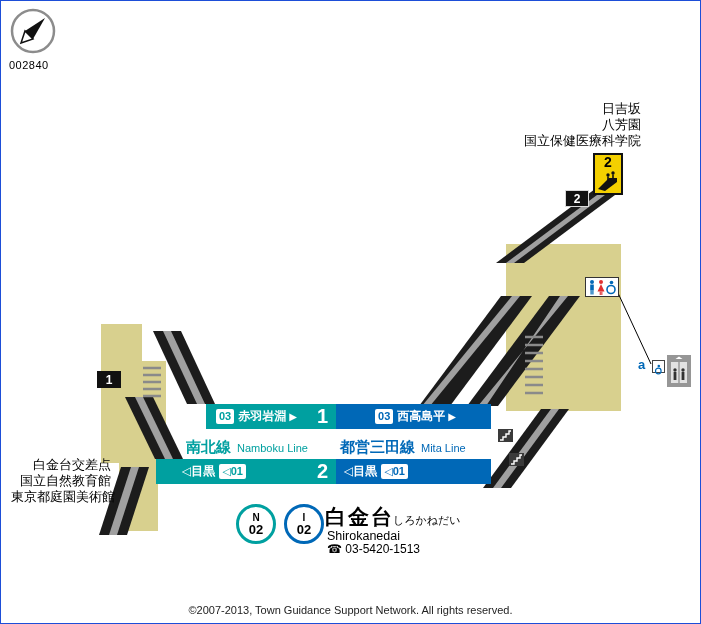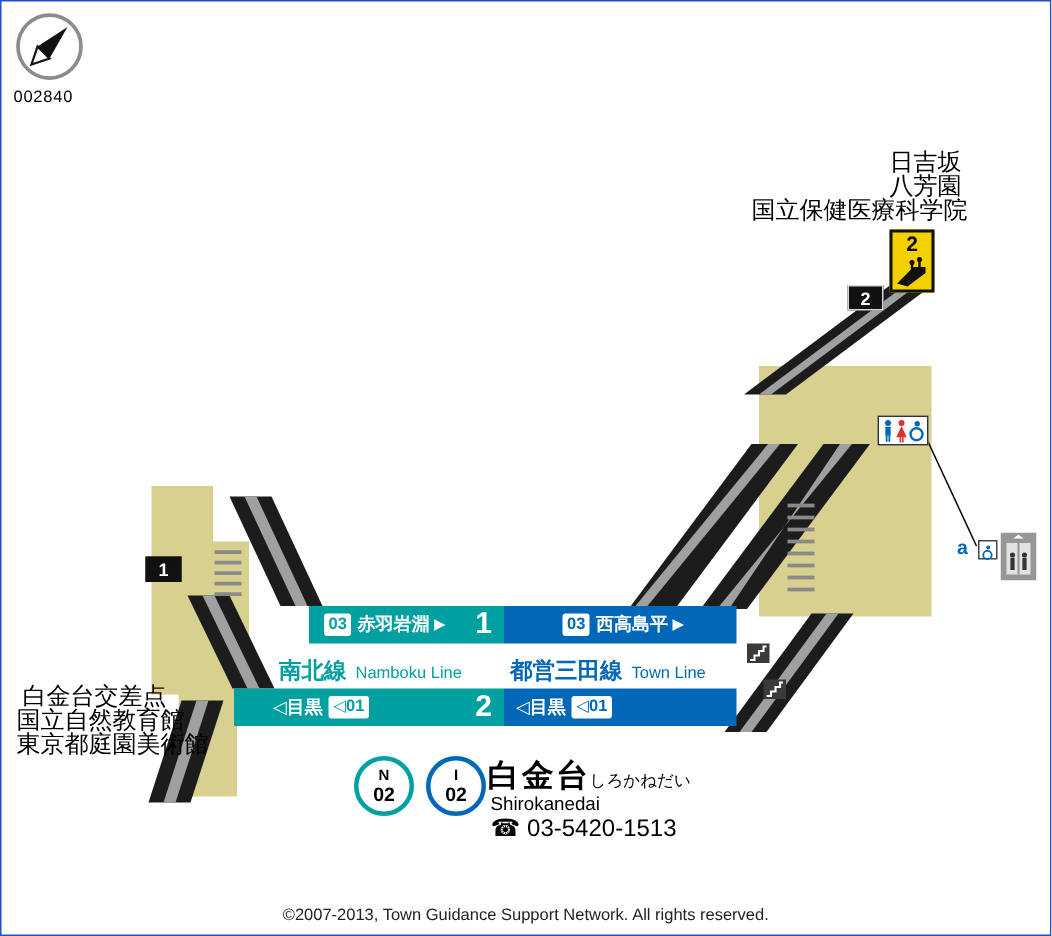--- a/index.html
+++ b/index.html
@@ -4,21 +4,21 @@
 <style>
   html,body{margin:0;padding:0;background:#fff;}
   .canvas{
     position:relative;width:701px;height:624px;background:#fff;
     border:1px solid #1d4ed8;box-sizing:border-box;overflow:hidden;
     font-family:"Liberation Sans","DejaVu Sans",sans-serif;color:#000;
   }
   .abs{position:absolute;}
   .layer{position:absolute;left:0;top:0;}
   
-  .landmarks{font-size:16px;line-height:16px;text-align:right;white-space:nowrap;}
+  .landmarks{font-size:13px;line-height:16px;text-align:right;white-space:nowrap;}
   .landmarks div{height:16px;}
   .landmarks-left{line-height:17px;}
   
   .exit-street{
     left:592px;top:152px;width:30px;height:42px;background:#f4d000;
     border:2px solid #111;box-sizing:border-box;display:flex;flex-direction:column;
     align-items:center;justify-content:flex-start;
   }
   .exit-street .num{font-size:14px;font-weight:bold;line-height:15px;}
   .exit-map{
@@ -50,21 +50,21 @@
     display:flex;flex-direction:column;align-items:center;justify-content:center;
     font-weight:bold;line-height:1;box-sizing:content-box;
   }
   .line-circle .letter{font-size:10px;}
   .line-circle .num{font-size:13px;}
   .ring-teal{border:3px solid #00a0a0;}
   .ring-blue{border:3px solid #0068b7;}
   .stn-name{left:324px;top:502px;font-size:21px;font-weight:bold;letter-spacing:2px;white-space:nowrap;}
   .stn-kana{left:392px;top:512px;font-size:11px;white-space:nowrap;}
   .stn-romaji{left:326px;top:528px;font-size:12.5px;white-space:nowrap;}
-  .stn-phone{left:326px;top:541px;font-size:16px;white-space:nowrap;}
+  .stn-phone{left:326px;top:541px;font-size:12px;white-space:nowrap;}
   .copyright{left:0;right:0;top:603px;text-align:center;font-size:11px;color:#222;}
   .compass-id{left:8px;top:58px;font-size:11px;letter-spacing:0.5px;}
   .elev-label{left:637px;top:356px;font-size:13px;font-weight:bold;color:#0068b7;}
 </style>
 </head>
 <body>
 
 <div class="canvas">
 
   <svg class="layer" width="701" height="624" viewBox="0 0 701 624">
@@ -212,21 +212,21 @@
     <span class="stname">西高島平</span>
     <span class="arrow">▶</span>
   </div>
 
   <div class="linelabel" style="left:185px;">
     <span class="jp c-teal">南北線</span>
     <span class="en c-teal">Namboku Line</span>
   </div>
   <div class="linelabel" style="left:323px;">
     <span class="jp c-blue">都営三田線</span>
-    <span class="en c-blue">Town Line</span>
+    <span class="en c-blue">Mita Line</span>
   </div>
 
   <div class="bar teal" style="left:155px;top:458px;width:180px;padding-left:26px;">
     <span class="stname">◁目黒</span>
     <span class="badge bteal">◁01</span>
     <span class="platno">2</span>
   </div>
   <div class="bar blue" style="left:335px;top:458px;width:155px;padding-left:8px;">
     <span class="stname">◁目黒</span>
     <span class="badge bblue">◁01</span>

